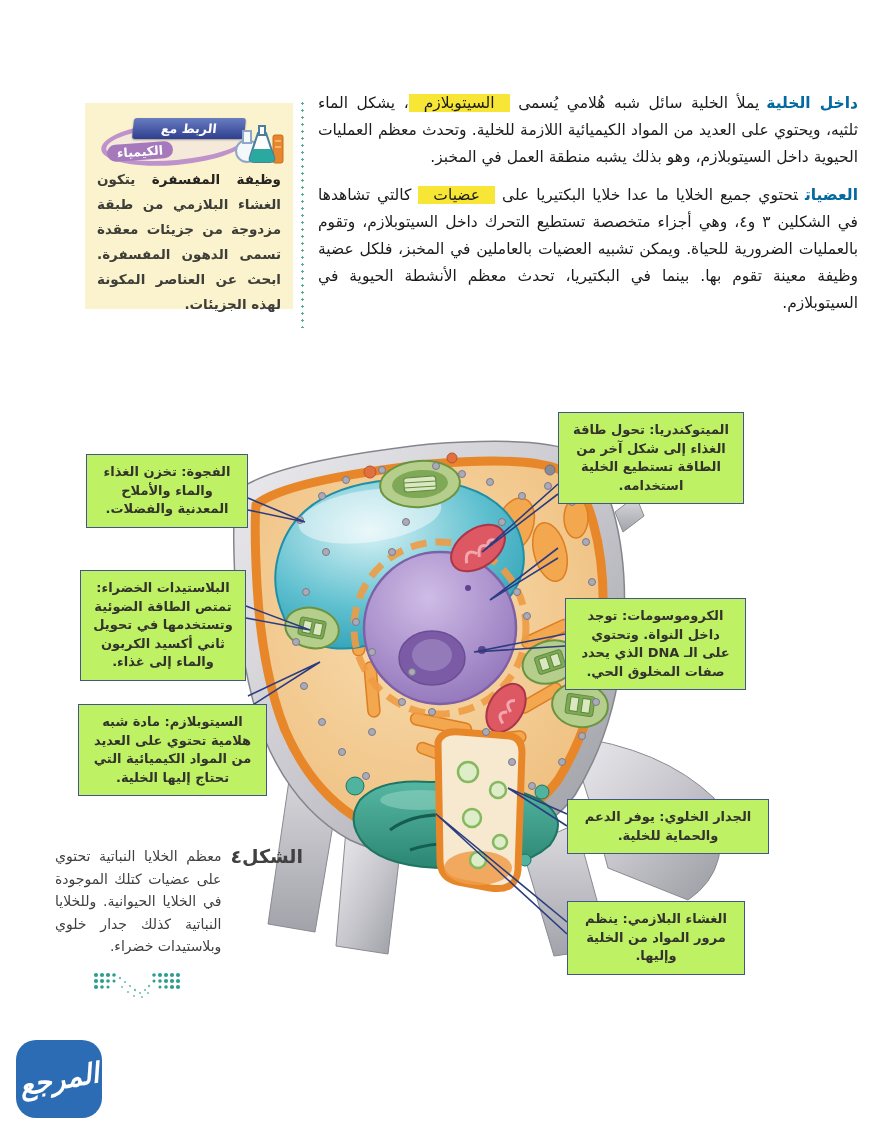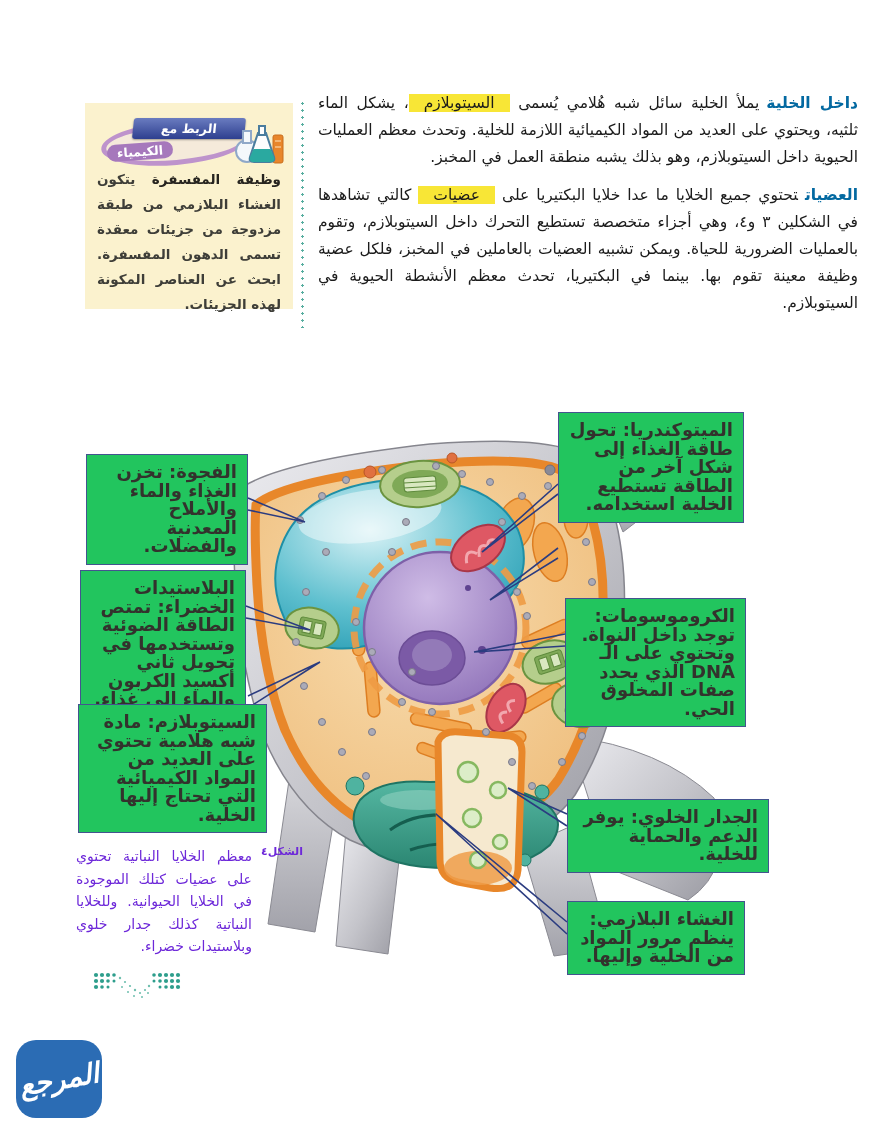--- a/index.html
+++ b/index.html
@@ -45,42 +45,42 @@
   
   #maintext {
     position:absolute; left:318px; top:90px; width:540px; direction:rtl;
     font-size:15.5px; color:#1b1b1b; line-height:27px; text-align:justify;
   }
   #maintext p + p { margin-top:11px; }
   .lead-red { color:#0369a1; font-weight:700; margin-left:7px; }
   .hl { background:#f8e636; padding:0 15px; }
   
   .callout {
-    position:absolute; background:#22c55e; border:1.6px solid #44548f;
-    padding:8px 10px; font-size:18px; font-weight:700; color:#33322d;
-    line-height:18.5px; text-align:right; direction:rtl; z-index:5;
+    position:absolute; background:#bef264; border:1.6px solid #44548f;
+    padding:8px 10px; font-size:13px; font-weight:700; color:#33322d;
+    line-height:18.5px; text-align:center; direction:rtl; z-index:5;
   }
   #co-mito      { left:558px; top:412px; width:186px; }
   #co-nucleus   { left:558px; top:531px; width:186px; }
   #co-chromo    { left:565px; top:598px; width:181px; }
   #co-vacuole   { left:86px;  top:454px; width:162px; }
   #co-chloro    { left:80px;  top:570px; width:166px; }
   #co-cyto      { left:78px;  top:688px; width:189px;margin-top:16px; }
   #co-wall      { left:567px; top:799px; width:202px; }
   #co-membrane  { left:567px; top:901px; width:178px; }
   
   #cellsvg { position:absolute; left:70px; top:400px; z-index:1; }
   
   #caption {
     position:absolute; left:55px; top:845px; width:248px; display:flex;
     gap:9px; direction:rtl; z-index:6;
   }
-  #caption .flabel { font-size:11px; font-weight:700; color:#6d28d9; white-space:nowrap; }
+  #caption .flabel { font-size:19px; font-weight:700; color:#404040; white-space:nowrap; }
   #caption .ftext  {
-    font-size:14px; color:#6d28d9; line-height:22.5px; text-align:justify; width:176px;
+    font-size:14px; color:#404040; line-height:22.5px; text-align:justify; width:176px;
   }
   
   #dots { position:absolute; left:92px; top:970px; }
   #logo {
     position:absolute; left:16px; top:1040px; width:86px; height:78px;
     background:#2b6cb4; border-radius:20px; display:flex; align-items:center;
     justify-content:center; z-index:6;
   }
   #logo span {
     color:#fff; font-size:28px; font-weight:700; font-style:italic;

